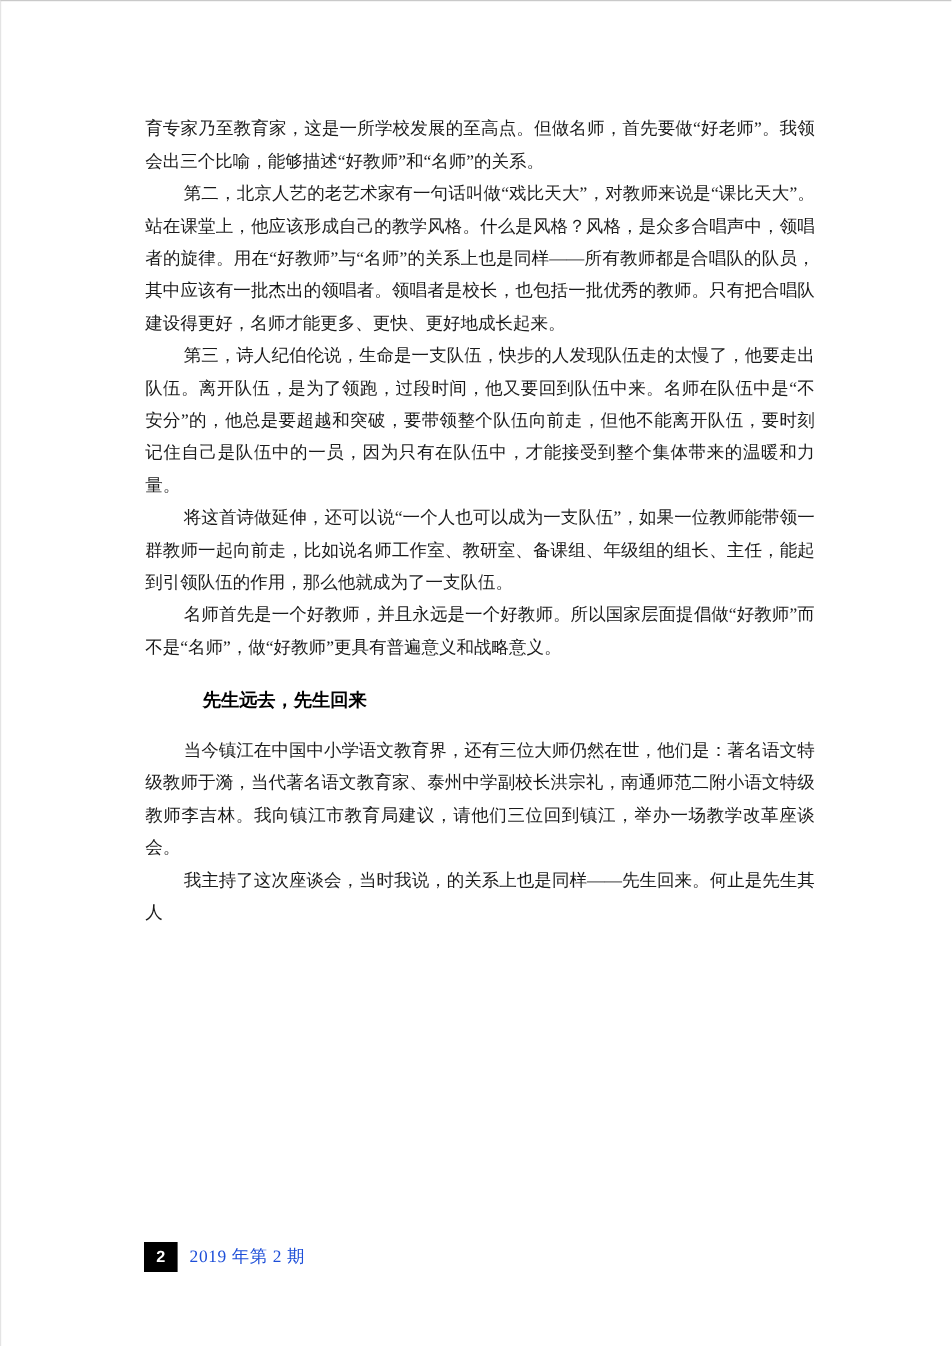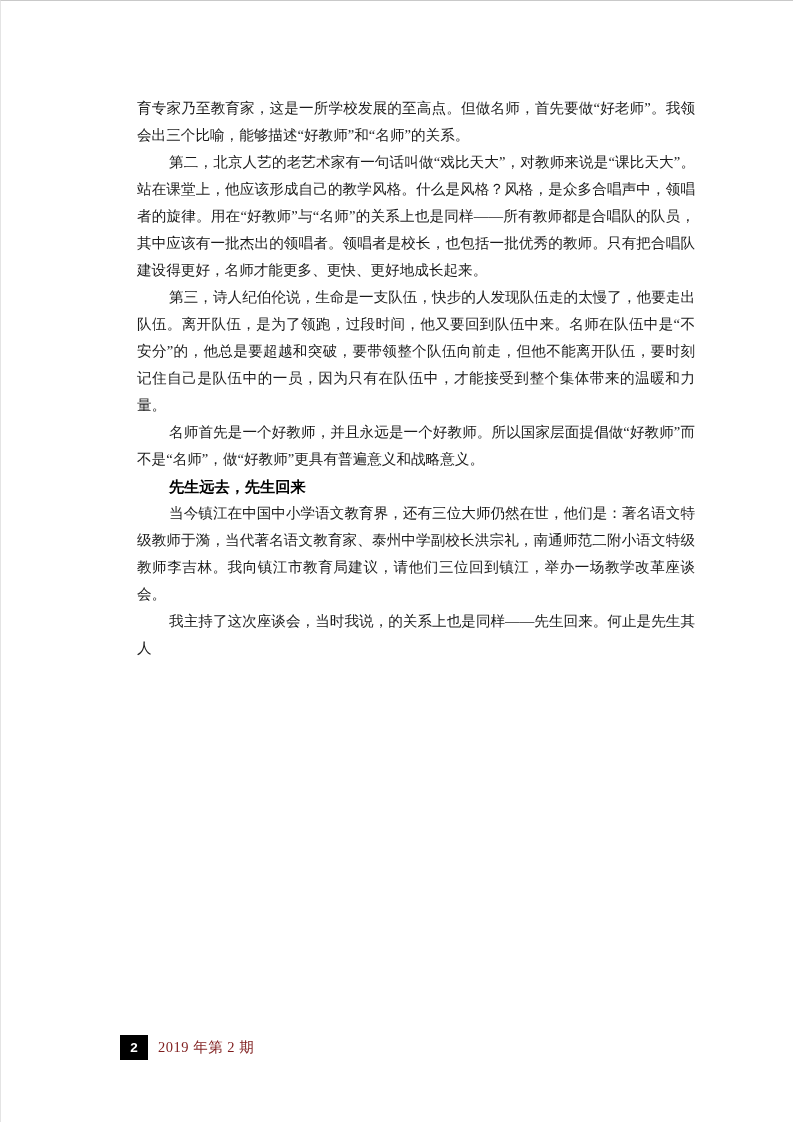--- a/index.html
+++ b/index.html
@@ -14,38 +14,38 @@
     background: #ffffff;
     border-top: 1px solid #c9c9c9;
     border-left: 1px solid #e4e4e4;
     box-sizing: border-box;
     overflow: hidden;
     font-family: "Liberation Serif", "DejaVu Serif", serif;
     color: #1b1b1b;
   }
   .content {
     position: absolute;
-    left: 136px;
+    left: 120px;
     top: 94px;
     width: 558px;
     font-size: 14.6px;
     line-height: 27px;
     text-align: justify;
     text-justify: inter-ideograph;
   }
   .content p.para {
     margin: 0;
     padding: 0;
     text-indent: 2.2em;
   }
   .content p.para.no-indent {
     text-indent: 0;
   }
   .content h3.heading {
-    margin: 0;
+    margin: 16px;
     padding: 0;
     font-size: 15.2px;
     font-weight: 700;
     text-indent: 2.1em;
     line-height: 27px;
     color: #000000;
   }
   .footer {
     position: absolute;
     left: 119px;
@@ -61,34 +61,35 @@
     display: flex;
     align-items: center;
     justify-content: center;
     font-size: 13.5px;
     font-family: "Liberation Sans", "DejaVu Sans", sans-serif;
     font-weight: 600;
   }
   .issue-label {
     margin-left: 10px;
     font-size: 14.5px;
-    color: #7f1d1d;
+    color: #1d4ed8;
     letter-spacing: 0.5px;
   }
 </style>
 </head>
 <body>
 
 <div class="page">
 
   <div class="content" id="article-content">
 
   <p class="para no-indent">育专家乃至教育家，这是一所学校发展的至高点。但做名师，首先要做“好老师”。我领会出三个比喻，能够描述“好教师”和“名师”的关系。</p>
       <p class="para">第二，北京人艺的老艺术家有一句话叫做“戏比天大”，对教师来说是“课比天大”。站在课堂上，他应该形成自己的教学风格。什么是风格？风格，是众多合唱声中，领唱者的旋律。用在“好教师”与“名师”的关系上也是同样——所有教师都是合唱队的队员，其中应该有一批杰出的领唱者。领唱者是校长，也包括一批优秀的教师。只有把合唱队建设得更好，名师才能更多、更快、更好地成长起来。</p>
       <p class="para">第三，诗人纪伯伦说，生命是一支队伍，快步的人发现队伍走的太慢了，他要走出队伍。离开队伍，是为了领跑，过段时间，他又要回到队伍中来。名师在队伍中是“不安分”的，他总是要超越和突破，要带领整个队伍向前走，但他不能离开队伍，要时刻记住自己是队伍中的一员，因为只有在队伍中，才能接受到整个集体带来的温暖和力量。</p>
+      <p class="para">将这首诗做延伸，还可以说“一个人也可以成为一支队伍”，如果一位教师能带领一群教师一起向前走，比如说名师工作室、教研室、备课组、年级组的组长、主任，能起到引领队伍的作用，那么他就成为了一支队伍。</p>
       <p class="para">名师首先是一个好教师，并且永远是一个好教师。所以国家层面提倡做“好教师”而不是“名师”，做“好教师”更具有普遍意义和战略意义。</p>
       <h3 class="heading">先生远去，先生回来</h3>
       <p class="para">当今镇江在中国中小学语文教育界，还有三位大师仍然在世，他们是：著名语文特级教师于漪，当代著名语文教育家、泰州中学副校长洪宗礼，南通师范二附小语文特级教师李吉林。我向镇江市教育局建议，请他们三位回到镇江，举办一场教学改革座谈会。</p>
       <p class="para">我主持了这次座谈会，当时我说，的关系上也是同样——先生回来。何止是先生其人</p>
     </div>
 
   <div class="footer">
     <div class="page-number-box">
       <span>2</span>
     </div>

